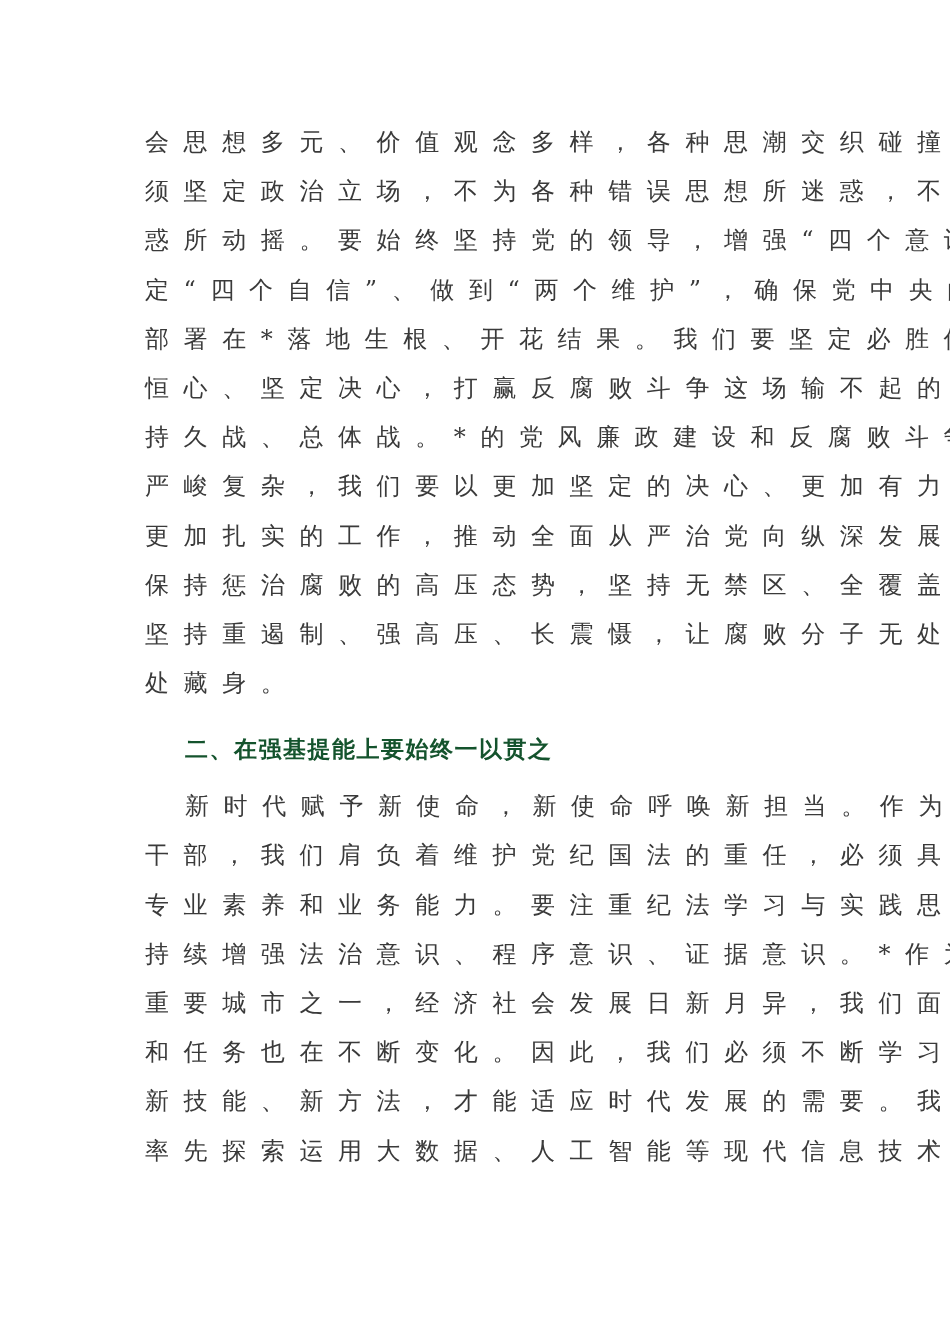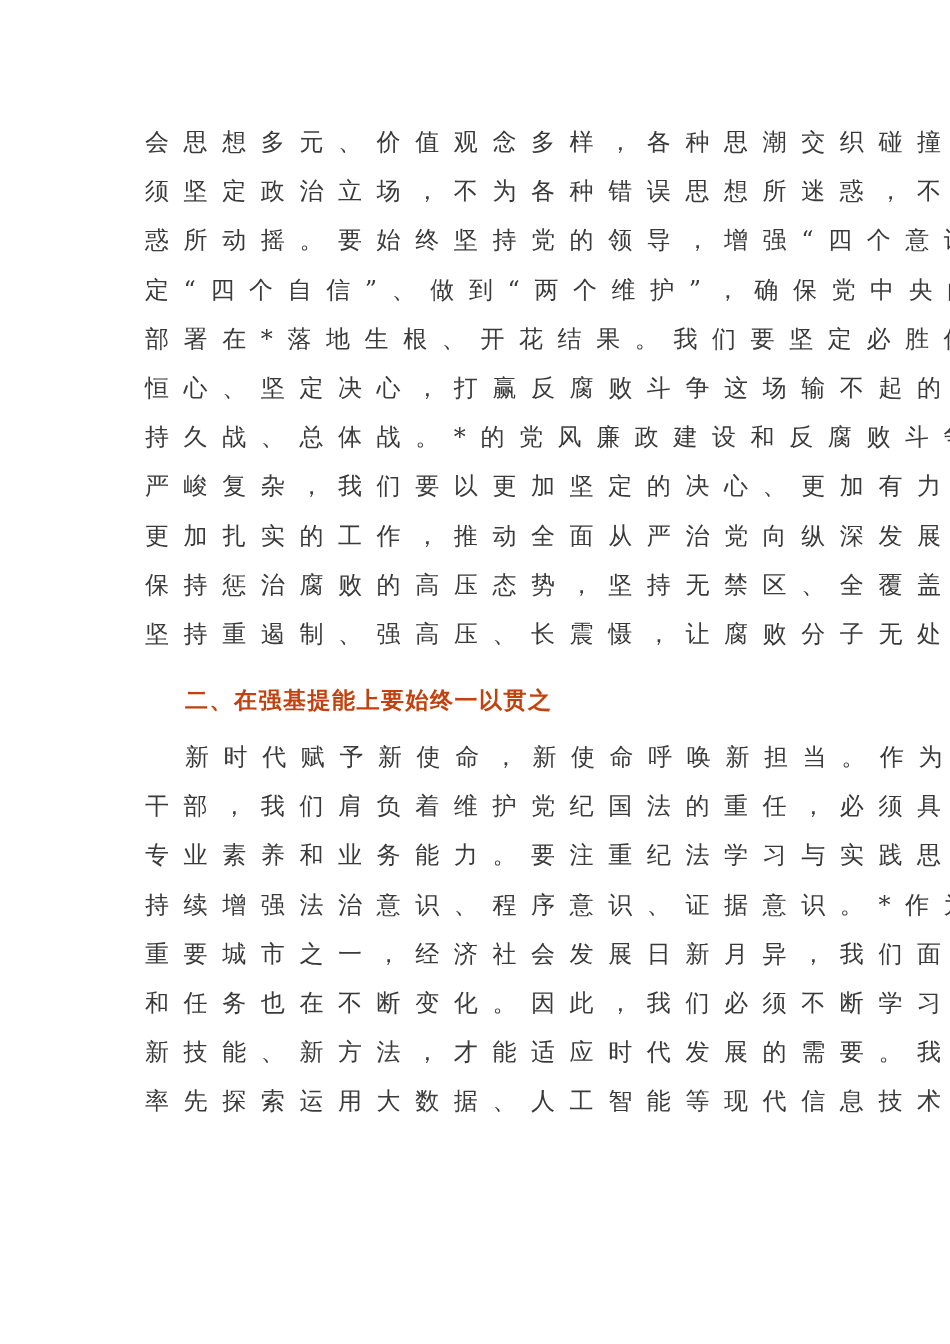--- a/index.html
+++ b/index.html
@@ -14,40 +14,41 @@
       font-size: 24px;
       letter-spacing: 14.6px;
       white-space: nowrap;
       overflow: visible;
     }
     .line.indent { padding-left: 40px; }
     .heading {
       height: 62px; line-height: 62px;
       font-family: "DejaVu Sans", "Liberation Sans", sans-serif;
       font-weight: bold; font-size: 23px; letter-spacing: 1.5px;
-      color: #c2410c; padding-left: 40px; margin-top: 10px; margin-bottom: 2px;
+      color: #14532d; padding-left: 40px; margin-top: 10px; margin-bottom: 2px;
       white-space: nowrap;
     }
   </style>
 </head>
 <body>
 
 <div class="page">
   <div>
     <div class="line">会思想多元、价值观念多样，各种思潮交织碰撞，我们必</div>
     <div class="line">须坚定政治立场，不为各种错误思想所迷惑，不为各种诱</div>
     <div class="line">惑所动摇。要始终坚持党的领导，增强“四个意识”、坚</div>
     <div class="line">定“四个自信”、做到“两个维护”，确保党中央的决策</div>
     <div class="line">部署在*落地生根、开花结果。我们要坚定必胜信心、如磐</div>
     <div class="line">恒心、坚定决心，打赢反腐败斗争这场输不起的攻坚战、</div>
     <div class="line">持久战、总体战。*的党风廉政建设和反腐败斗争形势依然</div>
     <div class="line">严峻复杂，我们要以更加坚定的决心、更加有力的措施、</div>
     <div class="line">更加扎实的工作，推动全面从严治党向纵深发展。要始终</div>
     <div class="line">保持惩治腐败的高压态势，坚持无禁区、全覆盖、零容忍</div>
     <div class="line">坚持重遏制、强高压、长震慑，让腐败分子无处遁形、无</div>
+    <div class="line">处藏身。</div>
   </div>
 
   <div class="heading">二、在强基提能上要始终一以贯之</div>
 
   <div>
     <div class="line indent">新时代赋予新使命，新使命呼唤新担当。作为纪检监察</div>
     <div class="line">干部，我们肩负着维护党纪国法的重任，必须具备过硬的</div>
     <div class="line">专业素养和业务能力。要注重纪法学习与实践思考相结合</div>
     <div class="line">持续增强法治意识、程序意识、证据意识。*作为云南省的</div>
     <div class="line">重要城市之一，经济社会发展日新月异，我们面临的形势</div>

